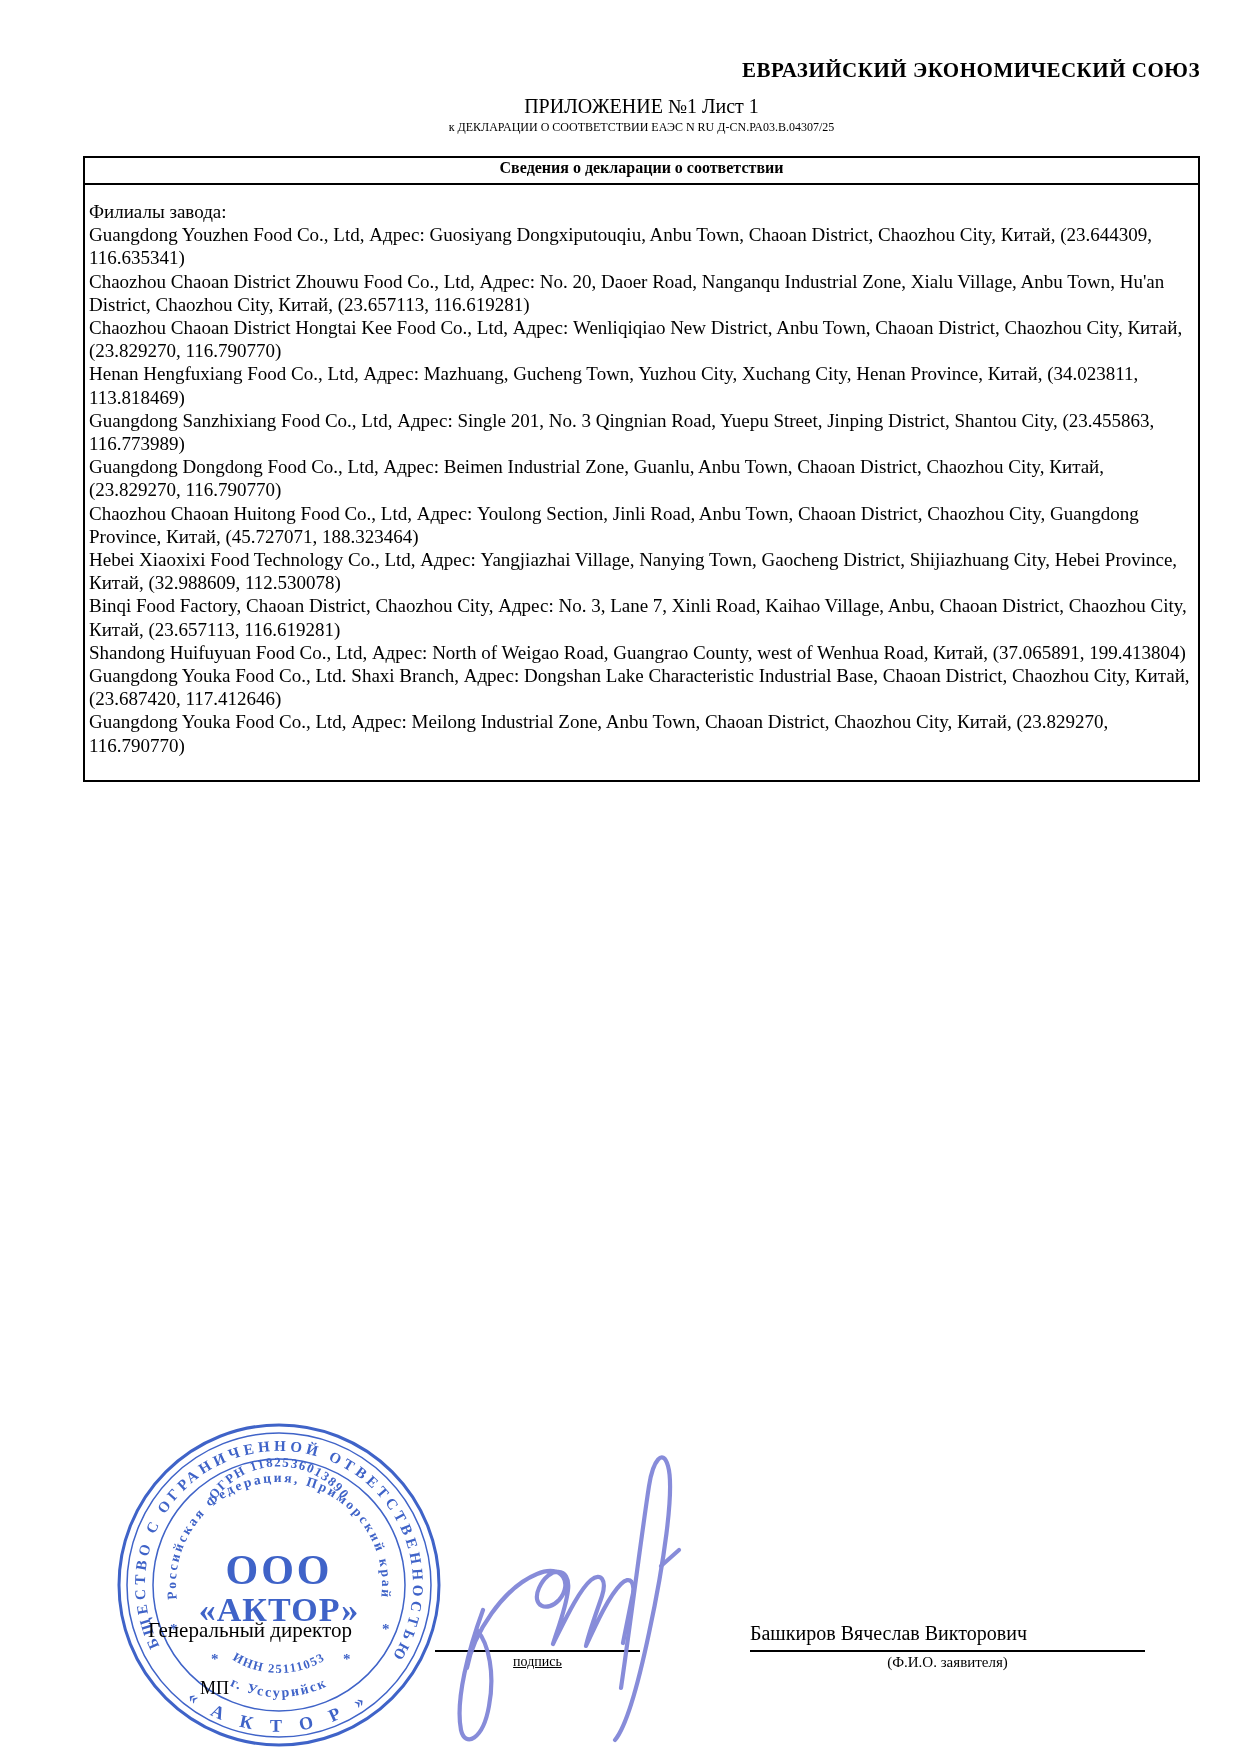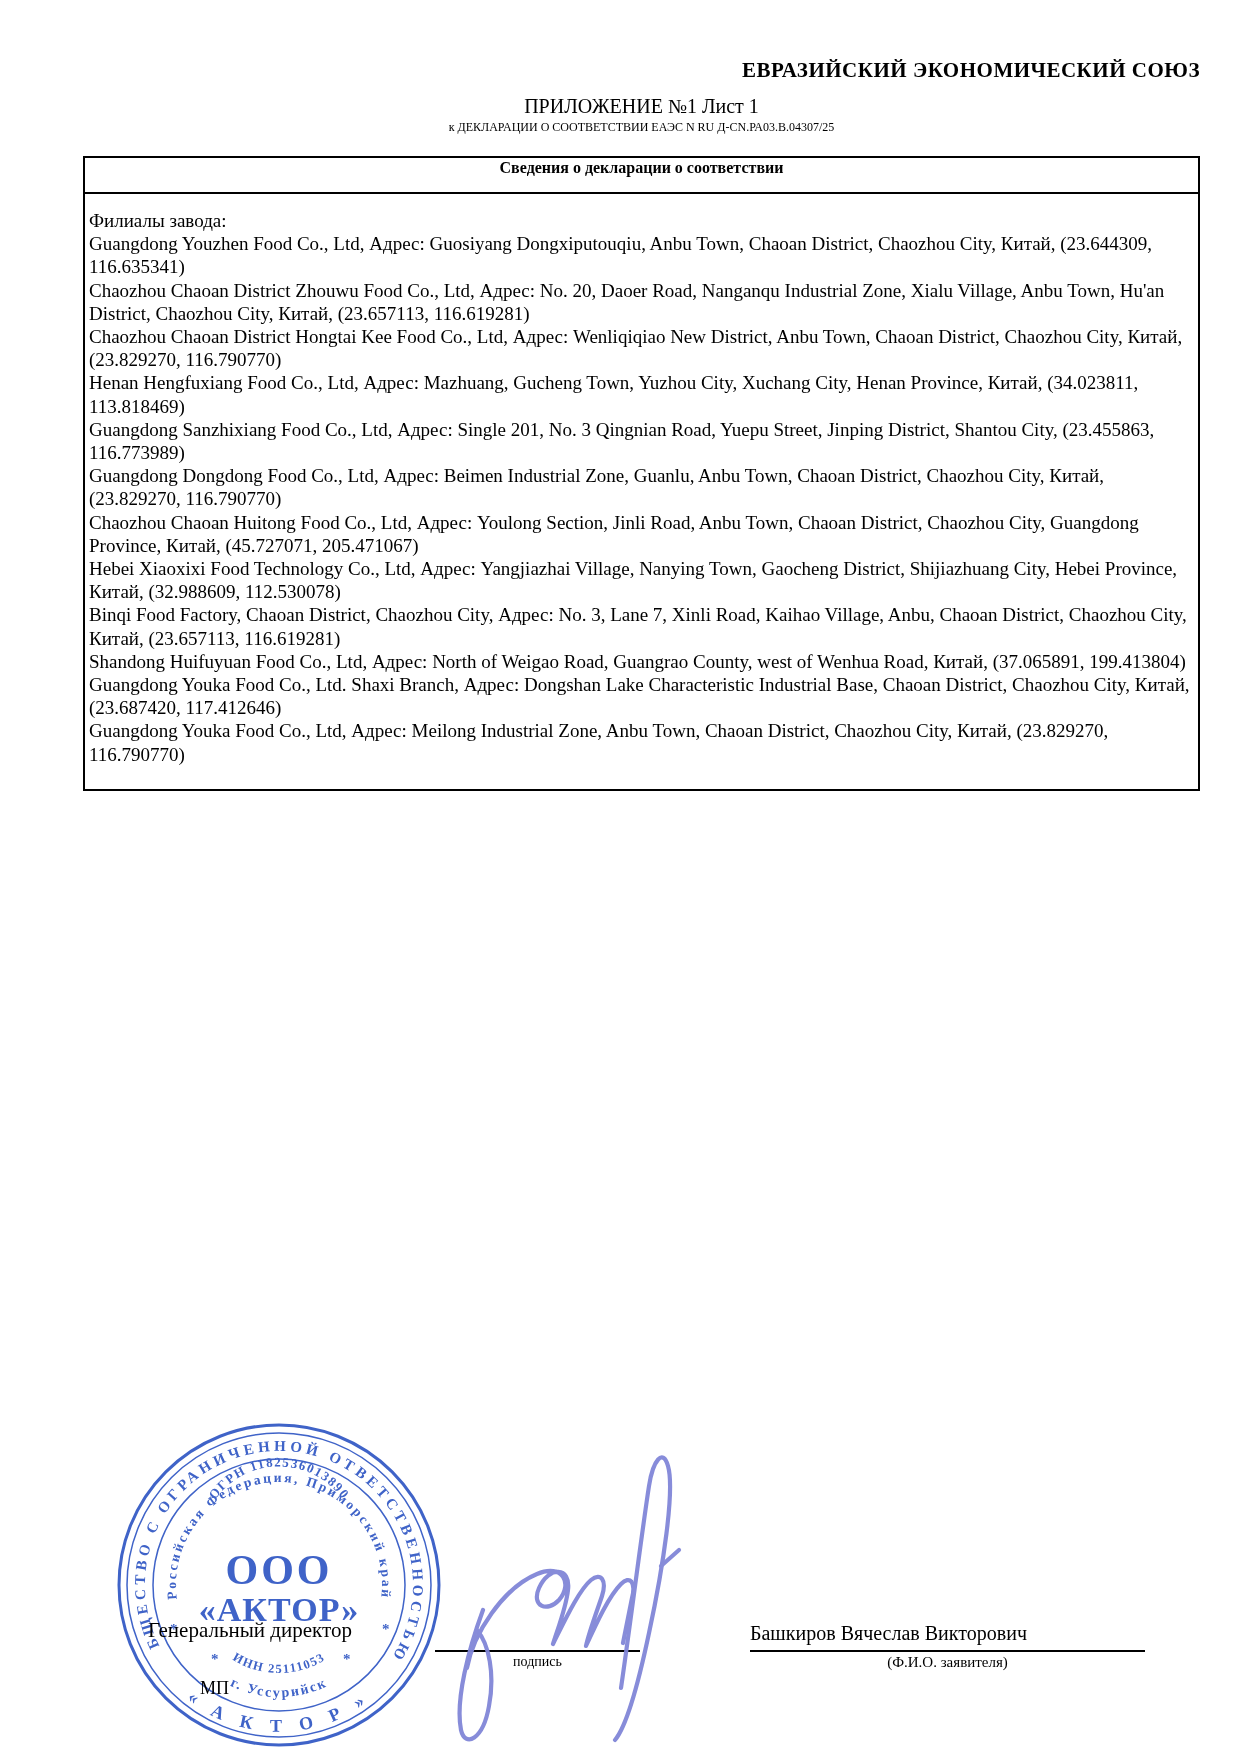--- a/index.html
+++ b/index.html
@@ -17,34 +17,34 @@
          font-size:21px;font-weight:bold;letter-spacing:.5px;}
   .head2{position:absolute;top:95px;left:0;width:100%;text-align:center;font-size:20px;}
   .head3{position:absolute;top:120px;left:0;width:100%;text-align:center;font-size:12px;}
   .doc-table{
     position:absolute;top:156px;left:0;width:1117px;
     border:2px solid #000;box-sizing:border-box;
   }
   .doc-table .t-head{
     border-bottom:2px solid #000;
     text-align:center;font-size:16px;font-weight:bold;
-    padding:1px 4px 15px 4px;
+    padding:1px 4px 6px 4px;
   }
   .doc-table .t-body{
     padding:15px 6px 4px 4px;
     font-size:19px;line-height:23.2px;
     min-height:576px;
   }
   .branch, .intro-line{margin:0;}
   
   .stamp-wrap{position:absolute;left:110px;top:1416px;width:338px;height:338px;}
   .director{position:absolute;left:148px;top:1618px;font-size:21px;text-align:right;}
   .mp{position:absolute;left:200px;top:1678px;font-size:18px;}
   .sig-line{position:absolute;left:435px;top:1650px;width:205px;border-top:2px solid #000;}
-  .sig-caption{position:absolute;left:435px;top:1654px;width:205px;text-align:center;font-size:14px;}
+  .sig-caption{position:absolute;left:435px;top:1654px;width:205px;text-align:center;font-size:14px;text-decoration:underline;}
   .sig-ink{position:absolute;left:425px;top:1438px;width:290px;height:312px;}
   .fio-name{position:absolute;left:750px;top:1622px;width:395px;text-align:left;font-size:20px;}
   .fio-line{position:absolute;left:750px;top:1650px;width:395px;border-top:2px solid #000;}
   .fio-caption{position:absolute;left:750px;top:1654px;width:395px;text-align:center;font-size:15px;}
   
   .st-ring{font-family:"Liberation Serif",serif;font-weight:600;}
   .st-outer{font-size:15px;letter-spacing:4px;}
   .st-aktor-arc{font-size:18px;letter-spacing:7px;}
   .st-region{font-size:13.5px;letter-spacing:2.5px;}
   .st-ogrn{font-size:13px;letter-spacing:1.5px;}
@@ -68,21 +68,21 @@
       <div class="t-head">Сведения о декларации о соответствии</div>
       <div class="t-body">
         <p class="intro-line">Филиалы завода:</p>
         <div>
             <p class="branch">Guangdong Youzhen Food Co., Ltd, Адрес: Guosiyang Dongxiputouqiu, Anbu Town, Chaoan District, Chaozhou City, Китай, (23.644309, 116.635341)</p>
             <p class="branch">Chaozhou Chaoan District Zhouwu Food Co., Ltd, Адрес: No. 20, Daoer Road, Nanganqu Industrial Zone, Xialu Village, Anbu Town, Hu'an District, Chaozhou City, Китай, (23.657113, 116.619281)</p>
             <p class="branch">Chaozhou Chaoan District Hongtai Kee Food Co., Ltd, Адрес: Wenliqiqiao New District, Anbu Town, Chaoan District, Chaozhou City, Китай, (23.829270, 116.790770)</p>
             <p class="branch">Henan Hengfuxiang Food Co., Ltd, Адрес: Mazhuang, Gucheng Town, Yuzhou City, Xuchang City, Henan Province, Китай, (34.023811, 113.818469)</p>
             <p class="branch">Guangdong Sanzhixiang Food Co., Ltd, Адрес: Single 201, No. 3 Qingnian Road, Yuepu Street, Jinping District, Shantou City, (23.455863, 116.773989)</p>
             <p class="branch">Guangdong Dongdong Food Co., Ltd, Адрес: Beimen Industrial Zone, Guanlu, Anbu Town, Chaoan District, Chaozhou City, Китай, (23.829270, 116.790770)</p>
-            <p class="branch">Chaozhou Chaoan Huitong Food Co., Ltd, Адрес: Youlong Section, Jinli Road, Anbu Town, Chaoan District, Chaozhou City, Guangdong Province, Китай, (45.727071, 205.471067)</p>
+            <p class="branch">Chaozhou Chaoan Huitong Food Co., Ltd, Адрес: Youlong Section, Jinli Road, Anbu Town, Chaoan District, Chaozhou City, Guangdong Province, Китай, (45.727071, 188.323464)</p>
             <p class="branch">Hebei Xiaoxixi Food Technology Co., Ltd, Адрес: Yangjiazhai Village, Nanying Town, Gaocheng District, Shijiazhuang City, Hebei Province, Китай, (32.988609, 112.530078)</p>
             <p class="branch">Binqi Food Factory, Chaoan District, Chaozhou City, Адрес: No. 3, Lane 7, Xinli Road, Kaihao Village, Anbu, Chaoan District, Chaozhou City, Китай, (23.657113, 116.619281)</p>
             <p class="branch">Shandong Huifuyuan Food Co., Ltd, Адрес: North of Weigao Road, Guangrao County, west of Wenhua Road, Китай, (37.065891, 199.413804)</p>
             <p class="branch">Guangdong Youka Food Co., Ltd. Shaxi Branch, Адрес: Dongshan Lake Characteristic Industrial Base, Chaoan District, Chaozhou City, Китай, (23.687420, 117.412646)</p>
             <p class="branch">Guangdong Youka Food Co., Ltd, Адрес: Meilong Industrial Zone, Anbu Town, Chaoan District, Chaozhou City, Китай, (23.829270, 116.790770)</p>
           </div>
       </div>
     </div>
   </div>
 

